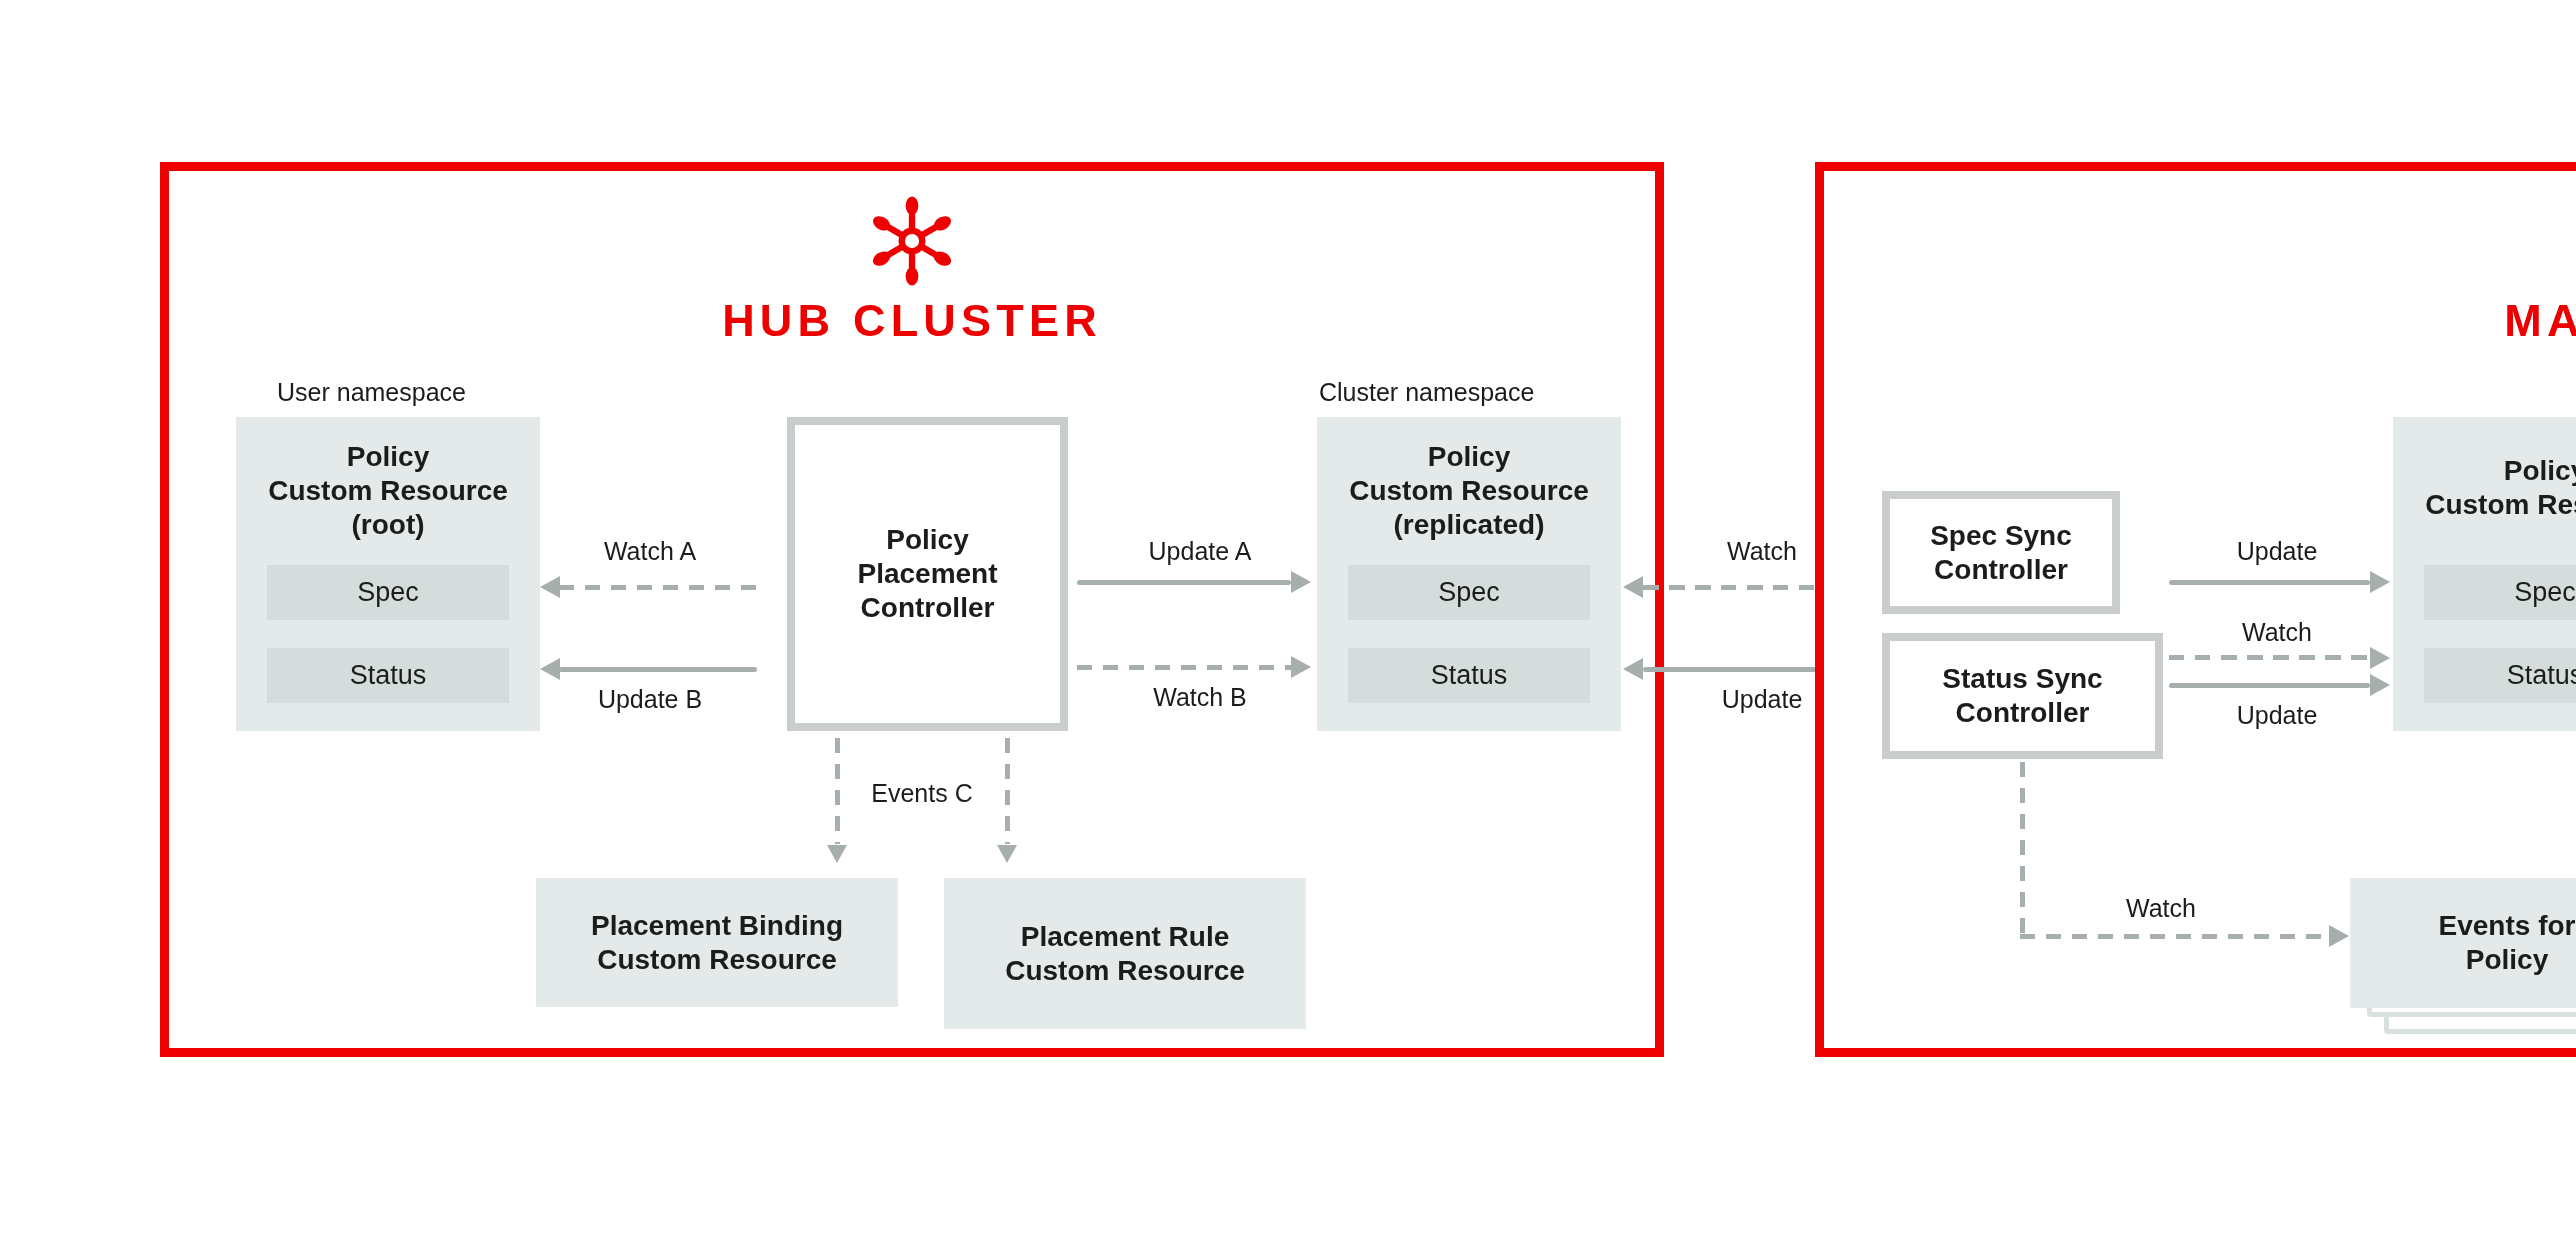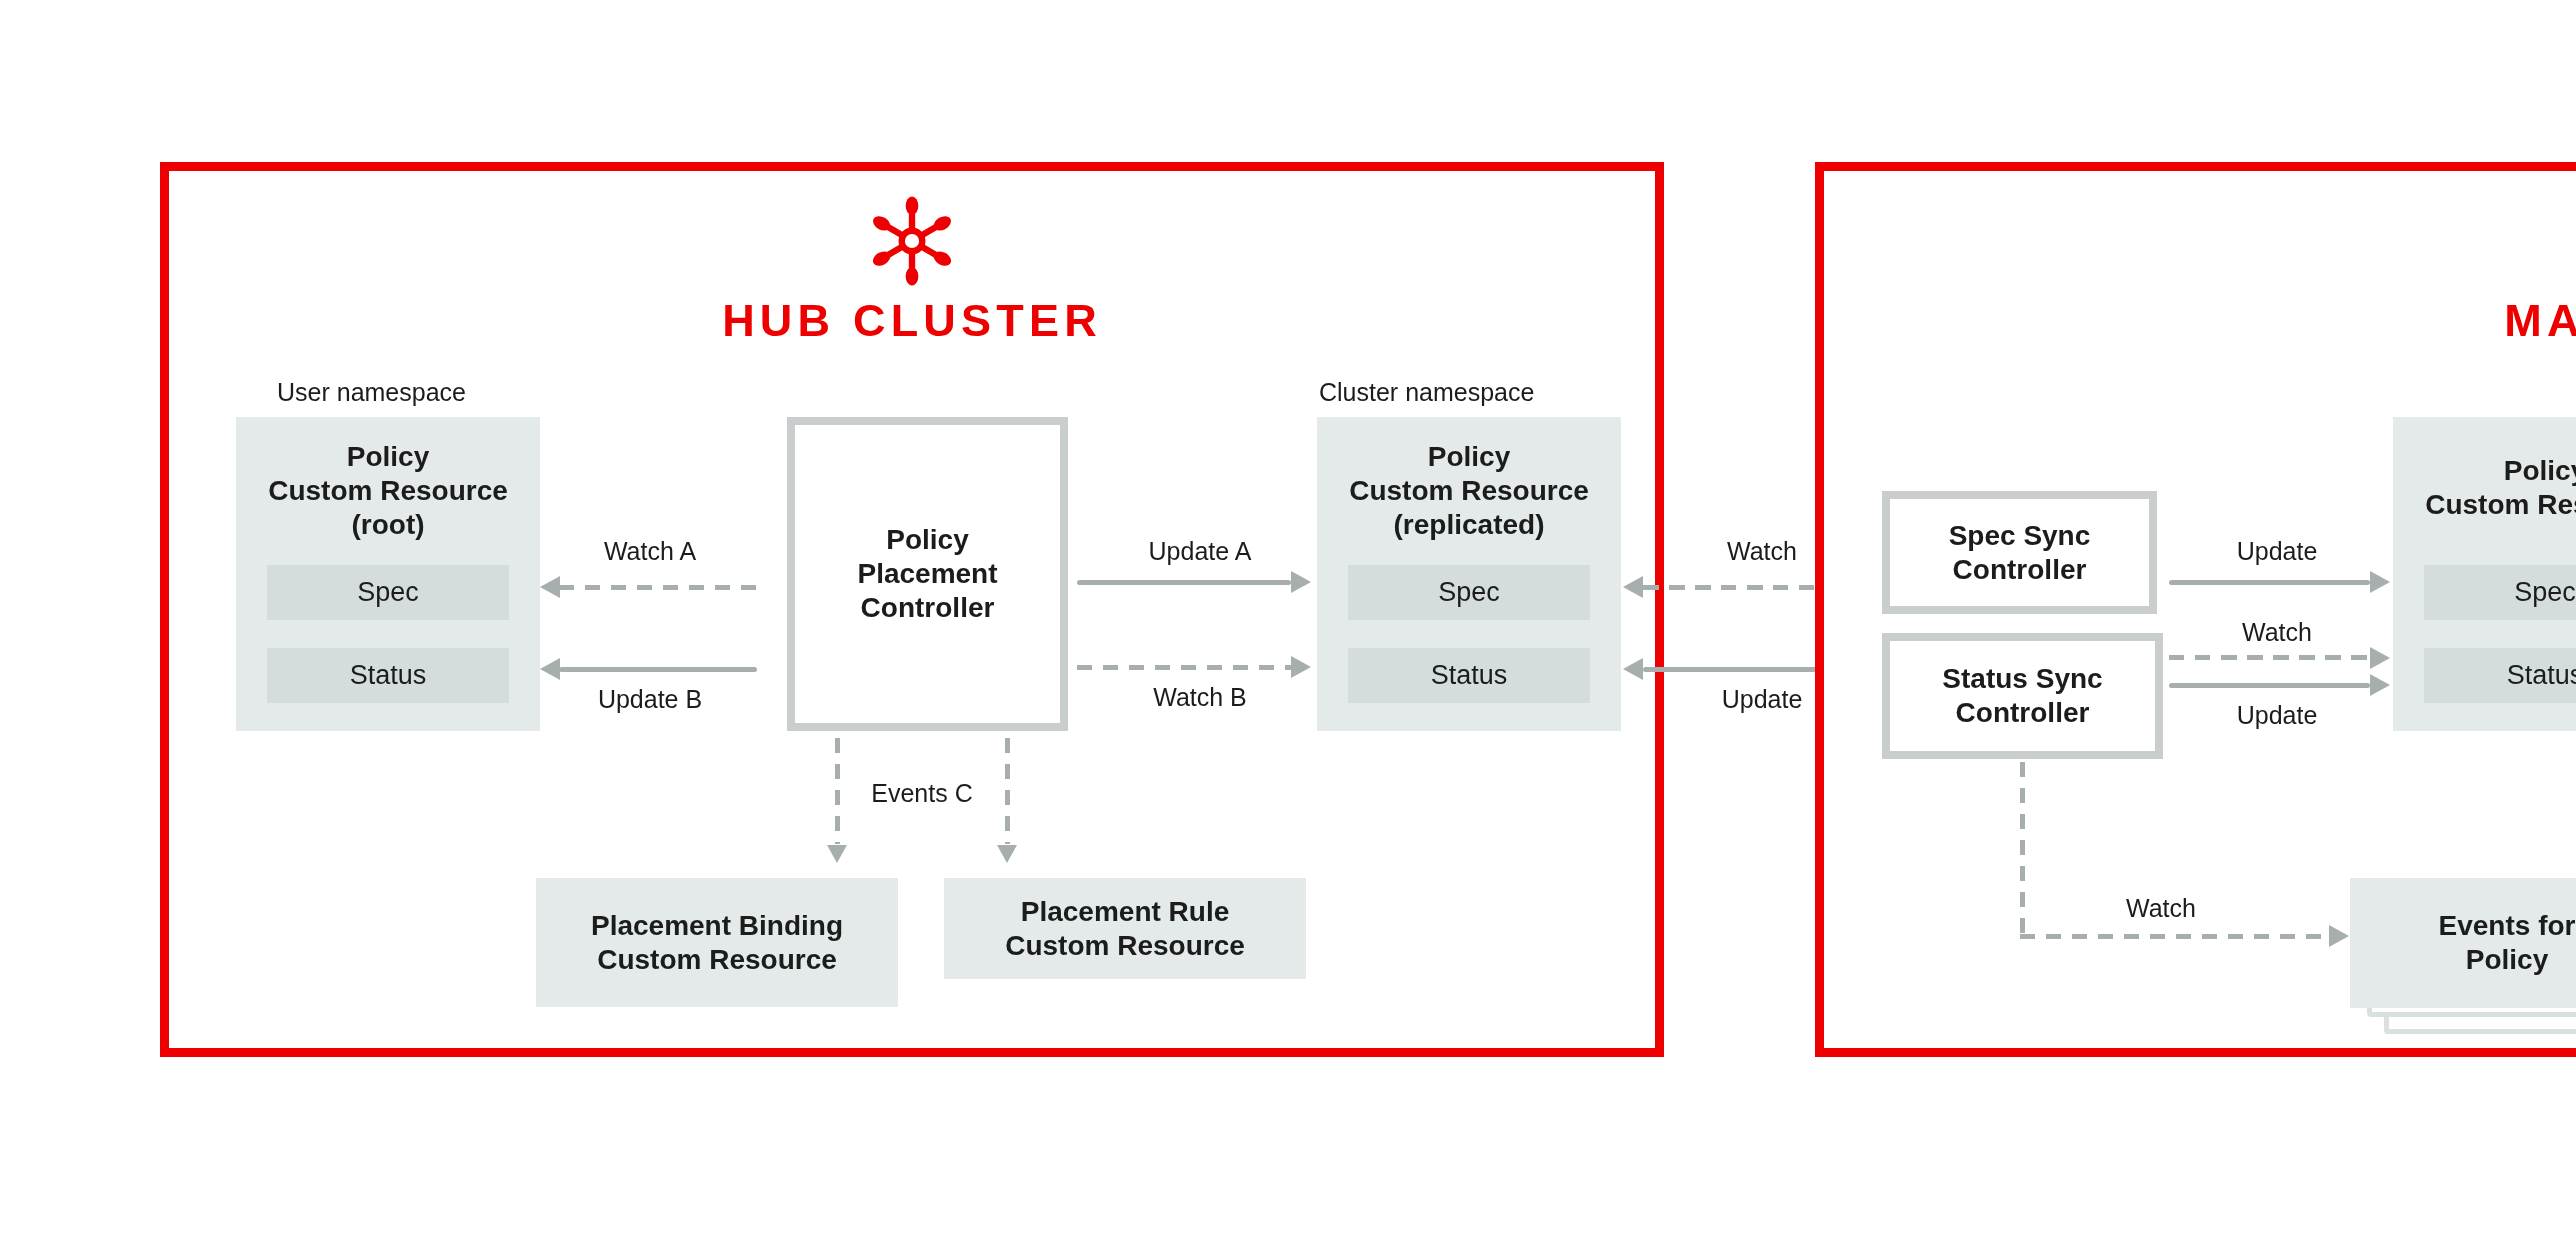--- a/index.html
+++ b/index.html
@@ -122,37 +122,37 @@
   <div class="line-v dashed" style="left:835px;top:738px;height:106px;"></div>
   <div class="head-d" style="left:827px;top:845px;"></div>
   <div class="line-v dashed" style="left:1005px;top:738px;height:106px;"></div>
   <div class="head-d" style="left:997px;top:845px;"></div>
   <div class="lbl" style="left:922px;top:779px;">Events C</div>
 
   <div class="flat-box" style="left:536px;top:870px;width:362px;height:129px;">
     <div>Placement Binding</div>
     <div>Custom Resource</div>
   </div>
-  <div class="flat-box" style="left:944px;top:870px;width:362px;height:101px;">
+  <div class="flat-box" style="left:944px;top:870px;width:362px;height:151px;">
     <div>Placement Rule</div>
     <div>Custom Resource</div>
   </div>
 
   <div class="lbl" style="left:1762px;top:537px;">Watch</div>
   <div class="line-h dashed" style="left:1643px;top:585px;width:252px;"></div>
   <div class="head-l" style="left:1623px;top:576px;"></div>
   <div class="line-h" style="left:1643px;top:667px;width:252px;"></div>
   <div class="head-l" style="left:1623px;top:658px;"></div>
   <div class="lbl" style="left:1762px;top:685px;">Update</div>
 
   <div class="cluster-box" style="left:1815px;width:1914px;"></div>
 
   <div class="cluster-title" style="left:2772px;top:295px;">MANAGED CLUSTER</div>
 
-  <div class="ctrl-box" style="left:1882px;top:491px;width:275px;height:123px;">
+  <div class="ctrl-box" style="left:1882px;top:491px;width:238px;height:123px;">
     <div>Spec Sync</div>
     <div>Controller</div>
   </div>
   <div class="ctrl-box" style="left:1882px;top:633px;width:281px;height:126px;">
     <div>Status Sync</div>
     <div>Controller</div>
   </div>
 
   <div class="lbl" style="left:2277px;top:537px;">Update</div>
   <div class="line-h" style="left:2169px;top:580px;width:201px;"></div>

